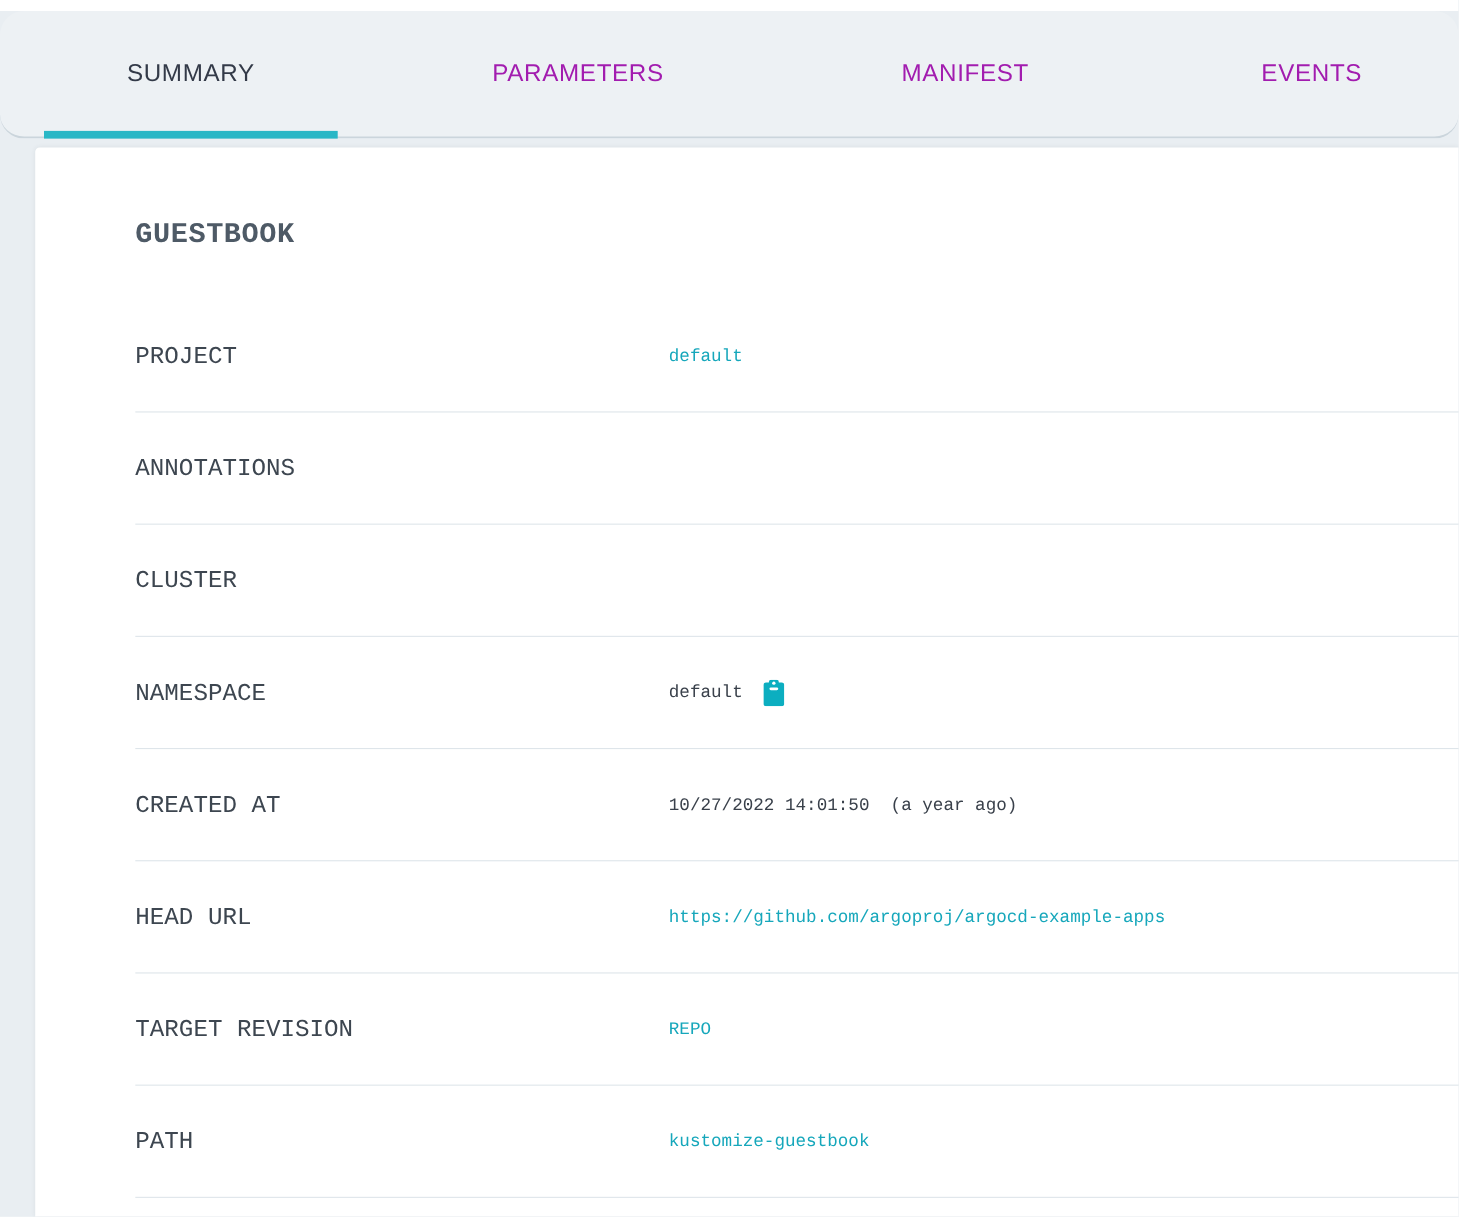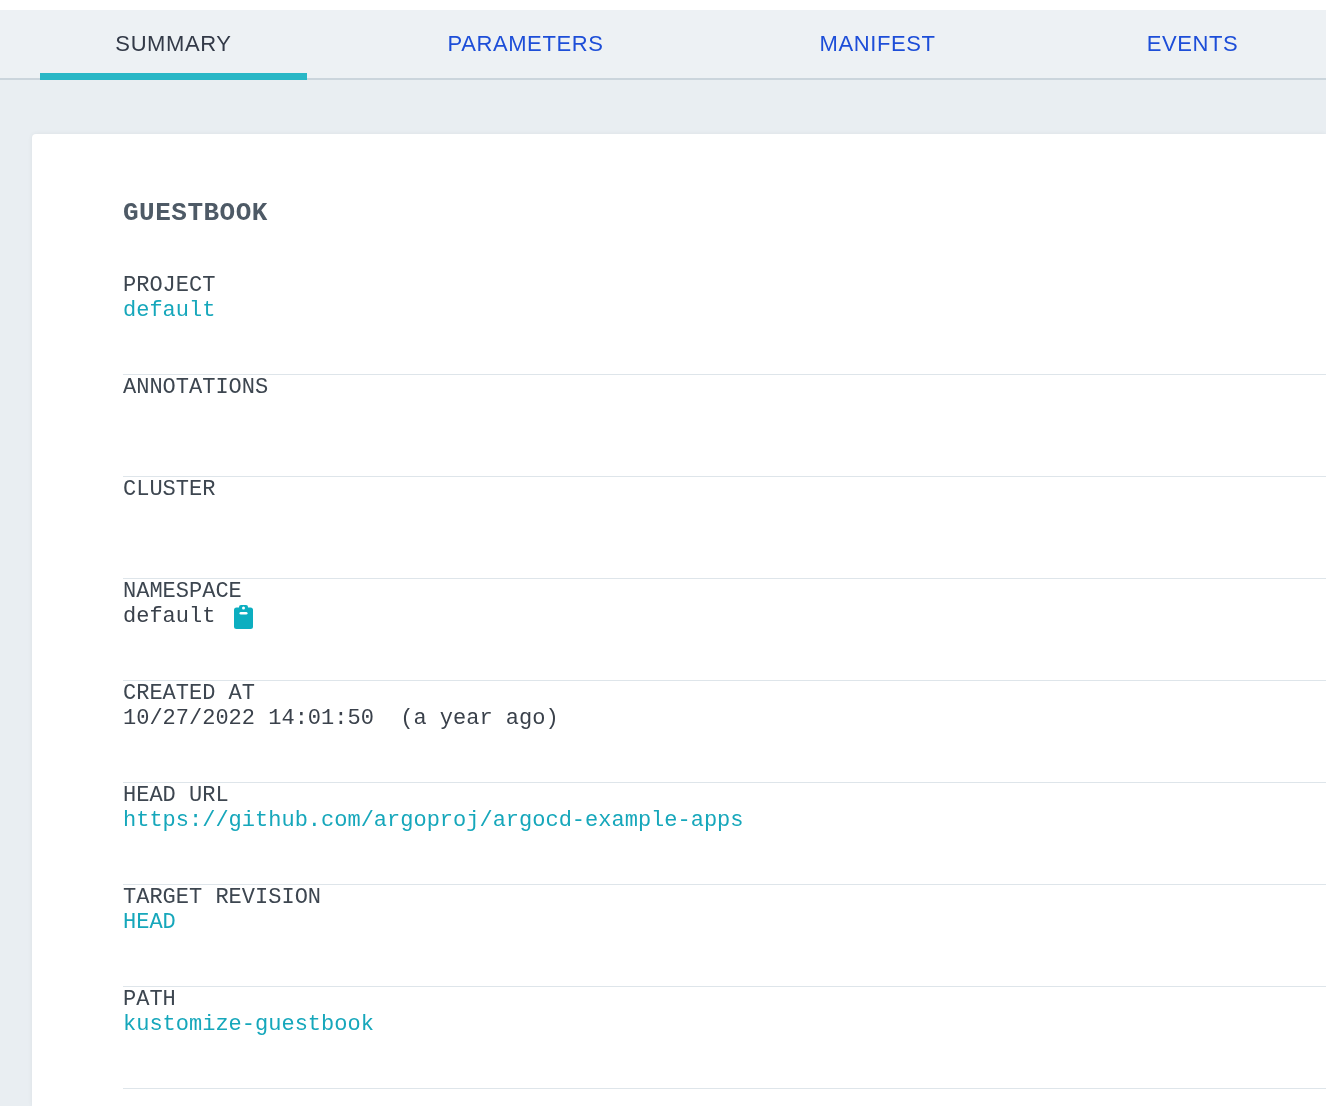--- a/index.html
+++ b/index.html
@@ -8,35 +8,36 @@
     overflow: hidden;
     font-family: "Liberation Sans", sans-serif;
     background: #E9EEF2;
   }
   
   .top-strip {
     height: 10px;
     background: #FFFFFF;
   }
   .tabbar {
-    height: 70px;
+    height: 116px;
     background: #EDF1F4;
     border-bottom: 2px solid #CBD5DC;
     display: flex;
     align-items: stretch;
+    border-radius: 22px;
   }
   .tab {
     width: 270px;
     display: flex;
     align-items: center;
     justify-content: center;
     position: relative;
     font-size: 22px;
     letter-spacing: 0.6px;
-    color: #1d4ed8;
+    color: #a21caf;
     cursor: pointer;
     user-select: none;
   }
   .tab:nth-child(1) { margin-left: 40px; }
   .tab:nth-child(2) { margin-left: 85px; }
   .tab:nth-child(3) { margin-left: 85px; }
   .tab:nth-child(4) { margin-left: 48px; text-align: right; }
   .tab.active { color: #333A48; }
   .tab.active::after {
     content: "";
@@ -62,41 +63,40 @@
     line-height: 34px;
     font-weight: bold;
     letter-spacing: 0.5px;
     color: #4E5A66;
   }
   .rows { margin-top: 43px; }
   .row {
     position: relative;
     height: 102px;
     display: flex;
-    align-items: flex-start;
+    align-items: center;
     padding-left: 91px;
-    flex-direction: column;
   }
   .row::after {
     content: "";
     position: absolute;
     left: 91px; right: 0; bottom: 0;
     height: 1px;
     background: #DEE5EA;
   }
   .row-label {
     flex: none;
     width: 485px;
     font-size: 22px;
     color: #3D4650;
   }
   .row-value {
     display: flex;
     align-items: center;
-    font-size: 22px;
+    font-size: 16px;
     color: #3A414B;
     white-space: pre;
   }
   .row-value .value-text.link { color: #16A7BB; cursor: pointer; }
   .clip-btn {
     display: inline-flex;
     align-items: center;
     margin-left: 19px;
     color: #0CAEC0;
     cursor: pointer;
@@ -167,21 +167,21 @@
         <div class="row">
     <div class="row-label">HEAD URL</div>
     <div class="row-value">
       <span class="value-text link">https://github.com/argoproj/argocd-example-apps</span>
       
     </div>
   </div>
         <div class="row">
     <div class="row-label">TARGET REVISION</div>
     <div class="row-value">
-      <span class="value-text link">HEAD</span>
+      <span class="value-text link">REPO</span>
       
     </div>
   </div>
         <div class="row">
     <div class="row-label">PATH</div>
     <div class="row-value">
       <span class="value-text link">kustomize-guestbook</span>
       
     </div>
   </div>

